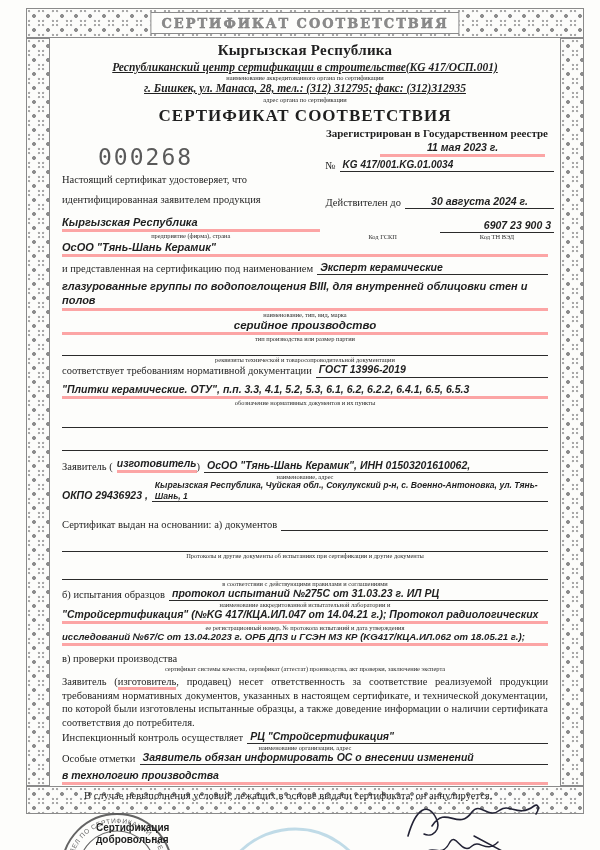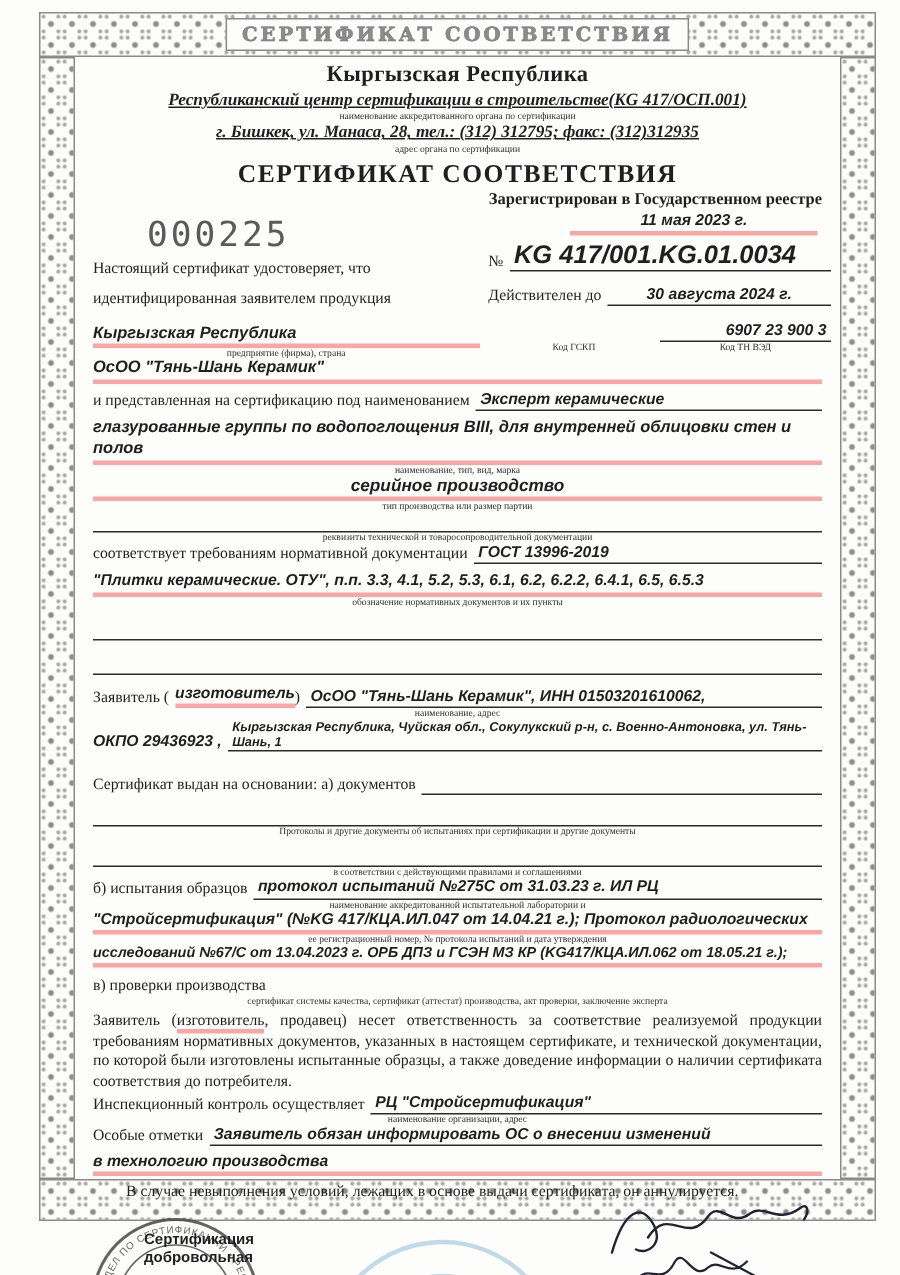--- a/index.html
+++ b/index.html
@@ -73,33 +73,33 @@
       <div class="center country-title">Кыргызская Республика</div>
       <div class="center hline">Республиканский центр сертификации в строительстве(KG 417/ОСП.001)</div>
       <div class="cap">наименование аккредитованного органа по сертификации</div>
       <div class="center hline">г. Бишкек, ул. Манаса, 28, тел.: (312) 312795; факс: (312)312935</div>
       <div class="cap">адрес органа по сертификации</div>
       <div class="center doc-title">СЕРТИФИКАТ СООТВЕТСТВИЯ</div>
 
       <div class="reg-label">Зарегистрирован в Государственном реестре</div>
       <div class="grid2">
         <div>
-          <div class="serial">000225</div>
+          <div class="serial">000268</div>
           <div>Настоящий сертификат удостоверяет, что</div>
           <div style="margin-top:7px;">идентифицированная заявителем продукция</div>
           <div class="val u" style="margin-top:9px;font-size:11px;">Кыргызская Республика</div>
           <div class="cap">предприятие (фирма), страна</div>
         </div>
         <div>
           <div class="val u center" style="width:72%;margin-left:24%;">11 мая 2023 г.</div>
           <div class="row" style="margin-top:2px;">
             <span class="lbl">№</span>
-            <span class="fill val" style="font-size:17px;">KG 417/001.KG.01.0034</span>
-          </div>
-          <div class="row" style="margin-top:9px;">
+            <span class="fill val" style="font-size:10px;">KG 417/001.KG.01.0034</span>
+          </div>
+          <div class="row" style="margin-top:23px;">
             <span class="lbl">Действителен до</span>
             <span class="fill val center">30 августа 2024 г.</span>
           </div>
           <div class="row" style="margin-top:10px;align-items:center;">
             <span class="fill" style="border-bottom:none;"></span>
             <span class="fill val" style="text-align:right;">6907 23 900 3</span>
           </div>
           <div class="row">
             <span class="cap" style="flex:1;border-bottom:1px solid #2b2b2b;border-bottom-width:0;">Код ГСКП</span>
             <span class="cap" style="flex:1;">Код ТН ВЭД</span>

